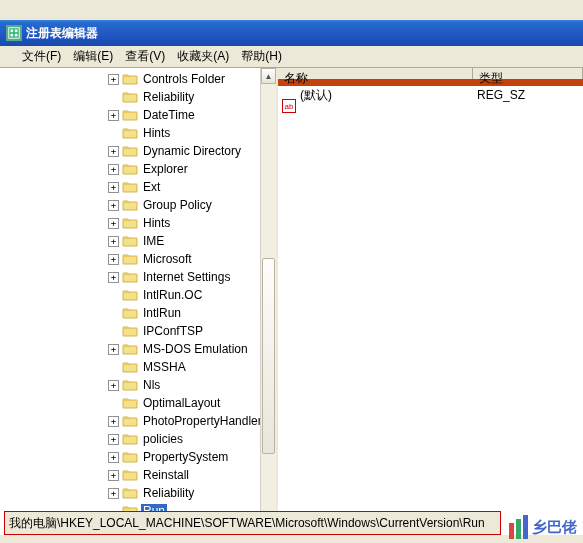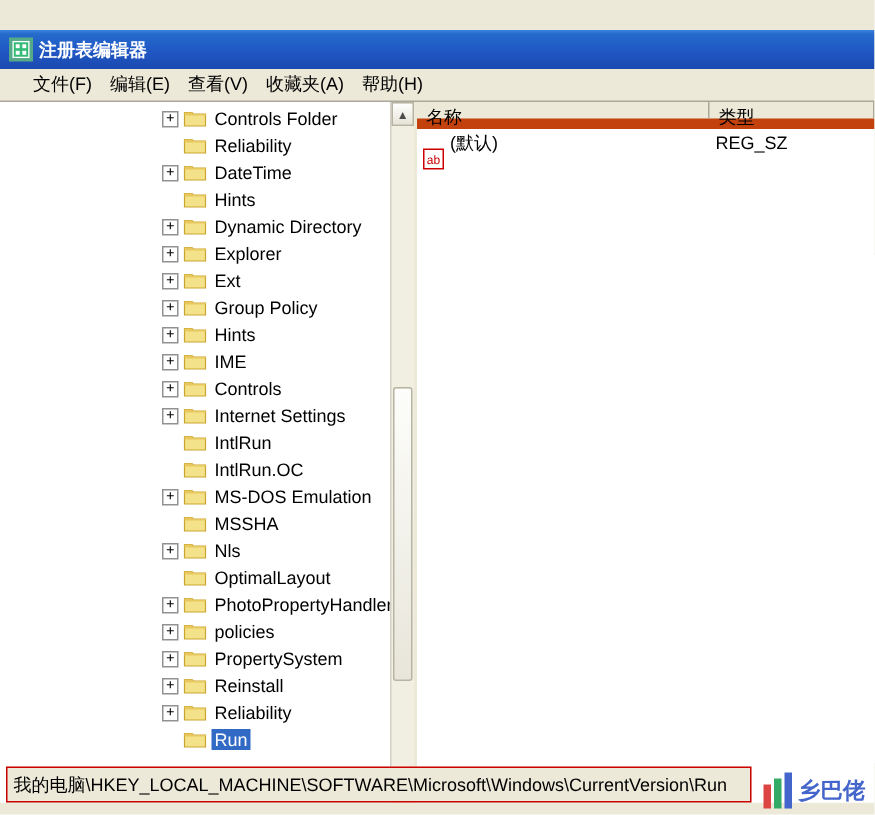--- a/index.html
+++ b/index.html
@@ -215,21 +215,21 @@
           <span class="tree-spacer"></span>
           <span class="tree-spacer"></span>
           <span class="tree-spacer"></span>
           <span class="tree-spacer"></span>
           <span class="tree-spacer"></span>
           <span class="expander">+</span>
           <span class="folder-icon"><svg viewBox="0 0 16 14">
               <path d="M1 3 L1 12 L15 12 L15 4 L7 4 L6 3 Z" fill="#f4e28b" stroke="#c9a52e" stroke-width="0.8"></path>
               <path d="M1 3 L6 3 L7 4 L15 4 L15 5 L1 5 Z" fill="#e8c75e"></path>
             </svg></span>
-          <span class="tree-label">Controls</span>
+          <span class="tree-label">Microsoft</span>
         </div>
         <div class="tree-item">
           <span class="tree-spacer"></span>
           <span class="tree-spacer"></span>
           <span class="tree-spacer"></span>
           <span class="tree-spacer"></span>
           <span class="tree-spacer"></span>
           <span class="tree-spacer"></span>
           <span class="expander">+</span>
           <span class="folder-icon"><svg viewBox="0 0 16 14">
@@ -243,35 +243,49 @@
           <span class="tree-spacer"></span>
           <span class="tree-spacer"></span>
           <span class="tree-spacer"></span>
           <span class="tree-spacer"></span>
           <span class="tree-spacer"></span>
           <span class="no-expander"></span>
           <span class="folder-icon"><svg viewBox="0 0 16 14">
               <path d="M1 3 L1 12 L15 12 L15 4 L7 4 L6 3 Z" fill="#f4e28b" stroke="#c9a52e" stroke-width="0.8"></path>
               <path d="M1 3 L6 3 L7 4 L15 4 L15 5 L1 5 Z" fill="#e8c75e"></path>
             </svg></span>
+          <span class="tree-label">IntlRun.OC</span>
+        </div>
+        <div class="tree-item">
+          <span class="tree-spacer"></span>
+          <span class="tree-spacer"></span>
+          <span class="tree-spacer"></span>
+          <span class="tree-spacer"></span>
+          <span class="tree-spacer"></span>
+          <span class="tree-spacer"></span>
+          <span class="no-expander"></span>
+          <span class="folder-icon"><svg viewBox="0 0 16 14">
+              <path d="M1 3 L1 12 L15 12 L15 4 L7 4 L6 3 Z" fill="#f4e28b" stroke="#c9a52e" stroke-width="0.8"></path>
+              <path d="M1 3 L6 3 L7 4 L15 4 L15 5 L1 5 Z" fill="#e8c75e"></path>
+            </svg></span>
           <span class="tree-label">IntlRun</span>
         </div>
         <div class="tree-item">
           <span class="tree-spacer"></span>
           <span class="tree-spacer"></span>
           <span class="tree-spacer"></span>
           <span class="tree-spacer"></span>
           <span class="tree-spacer"></span>
           <span class="tree-spacer"></span>
           <span class="no-expander"></span>
           <span class="folder-icon"><svg viewBox="0 0 16 14">
               <path d="M1 3 L1 12 L15 12 L15 4 L7 4 L6 3 Z" fill="#f4e28b" stroke="#c9a52e" stroke-width="0.8"></path>
               <path d="M1 3 L6 3 L7 4 L15 4 L15 5 L1 5 Z" fill="#e8c75e"></path>
             </svg></span>
-          <span class="tree-label">IntlRun.OC</span>
+          <span class="tree-label">IPConfTSP</span>
         </div>
         <div class="tree-item">
           <span class="tree-spacer"></span>
           <span class="tree-spacer"></span>
           <span class="tree-spacer"></span>
           <span class="tree-spacer"></span>
           <span class="tree-spacer"></span>
           <span class="tree-spacer"></span>
           <span class="expander">+</span>
           <span class="folder-icon"><svg viewBox="0 0 16 14">

